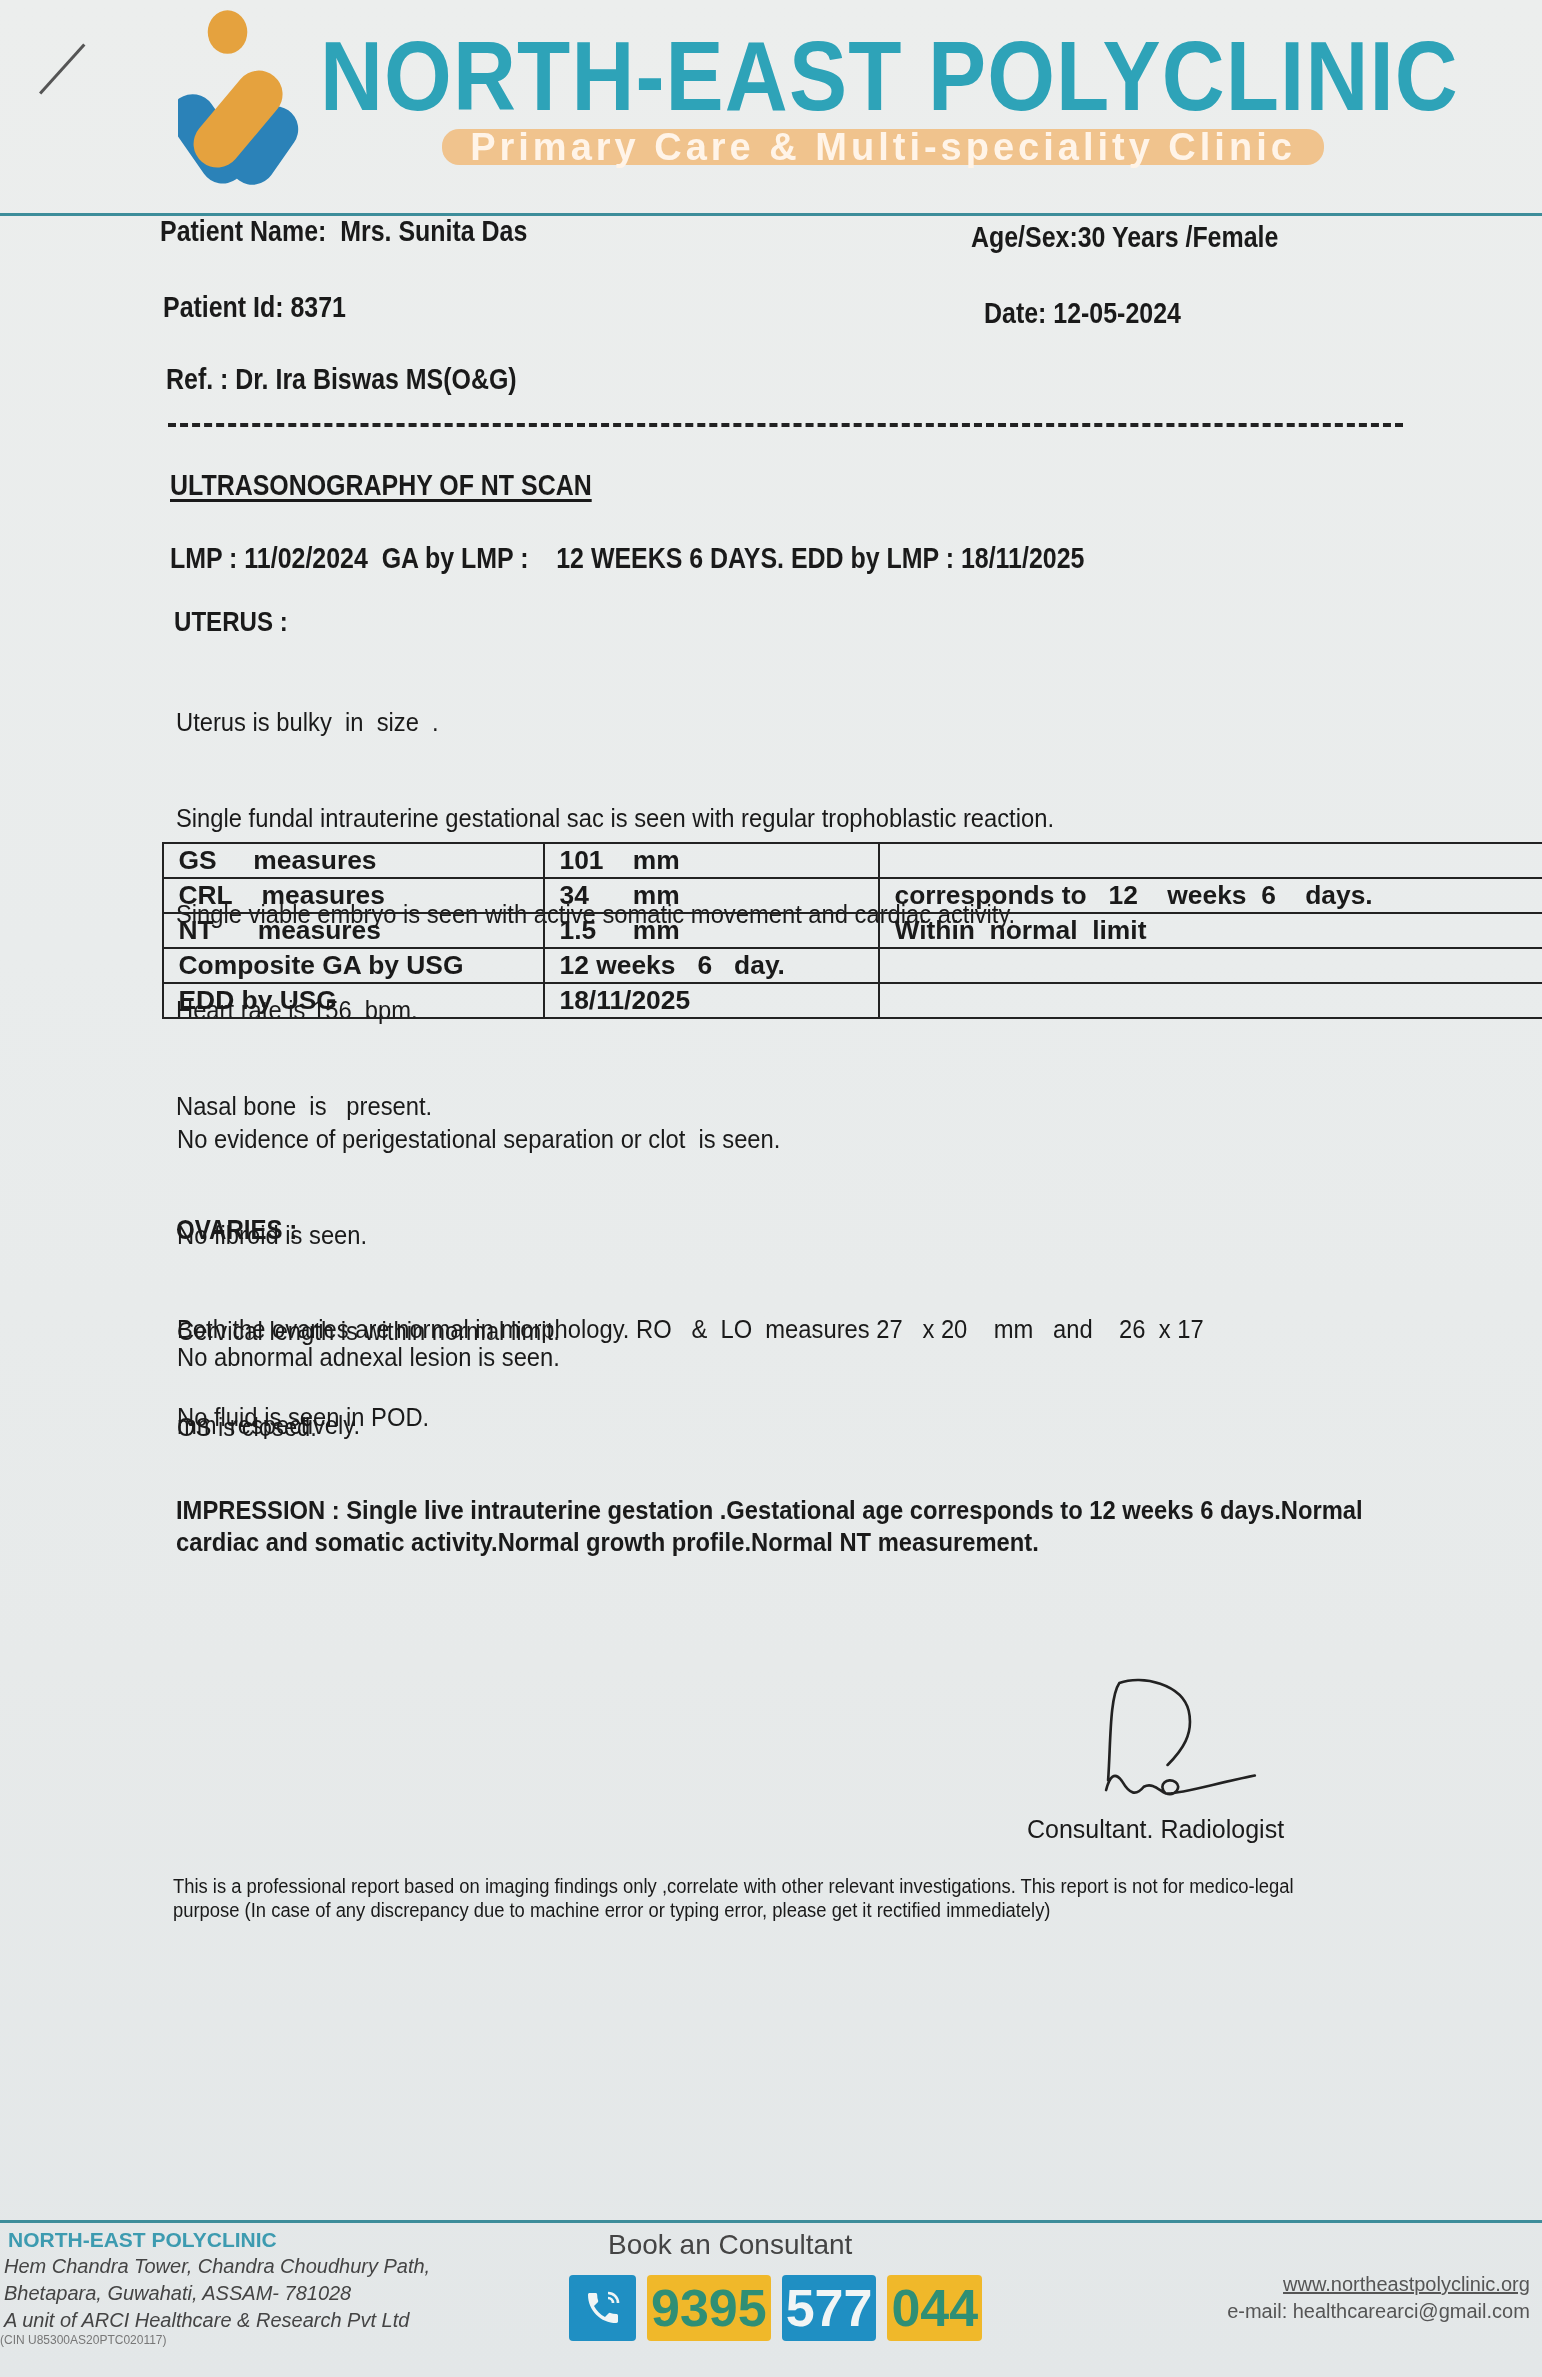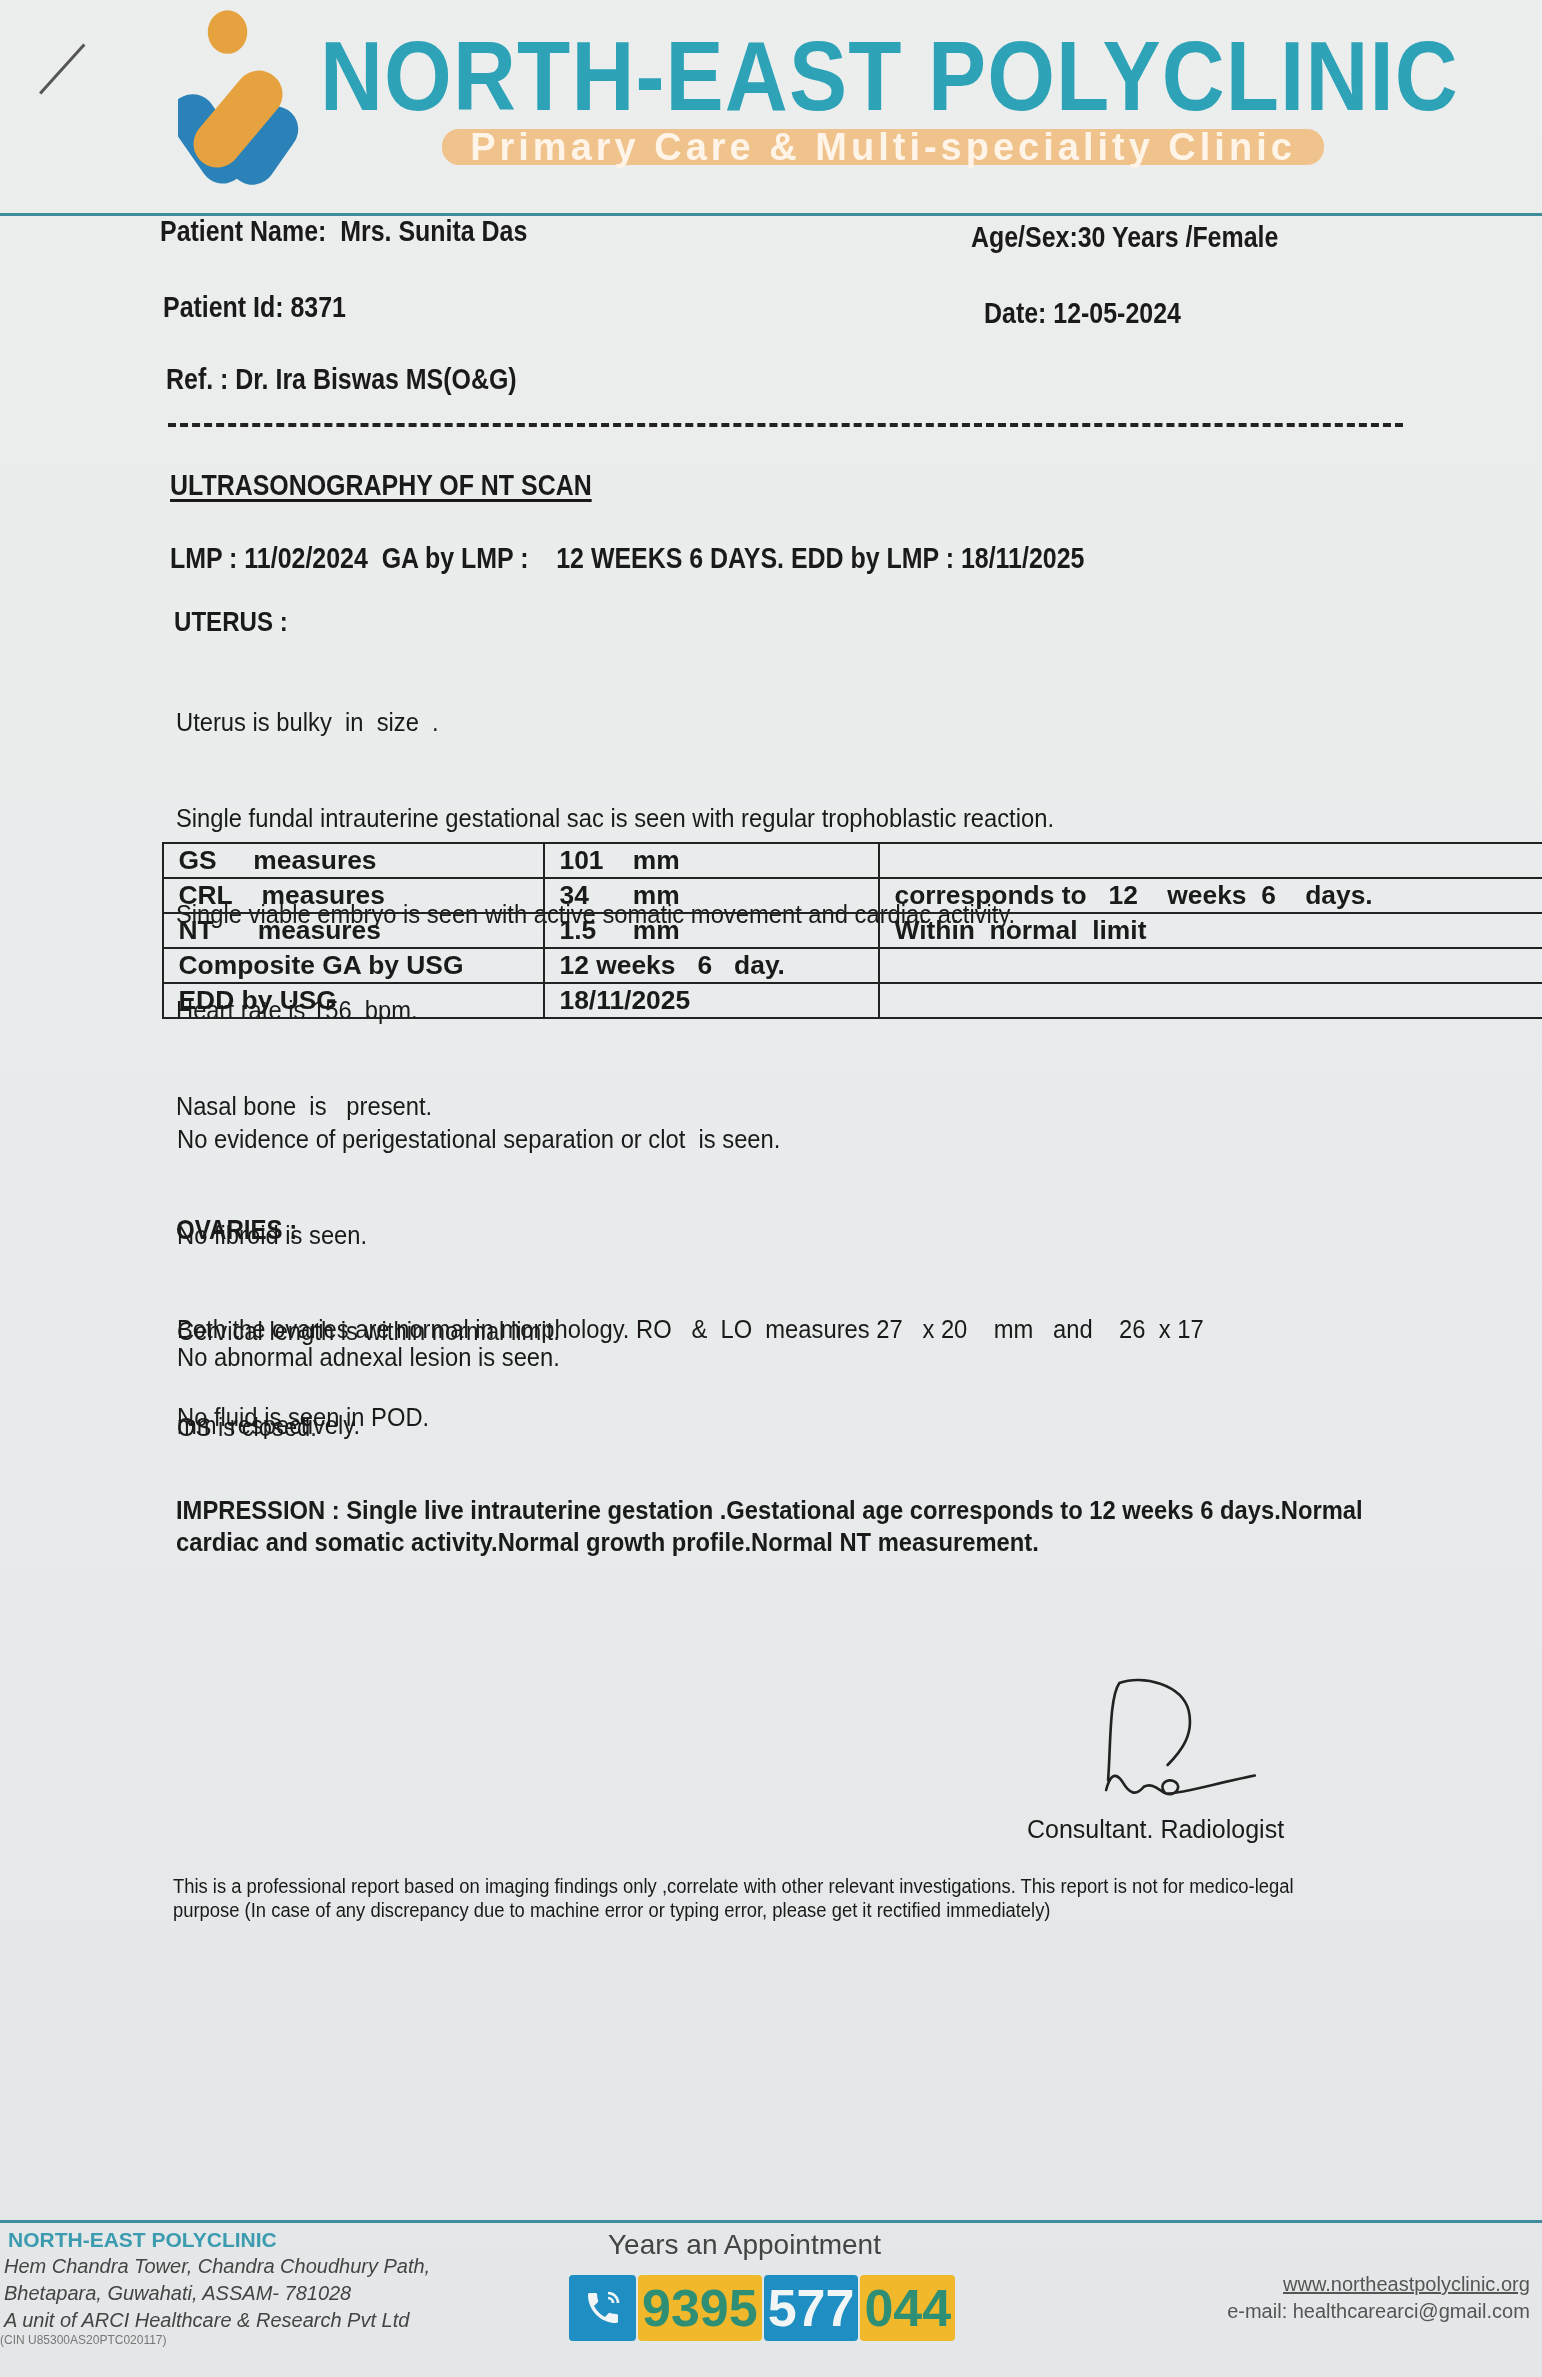--- a/index.html
+++ b/index.html
@@ -31,21 +31,21 @@
   .impression { left:176px; top:1494px; width:1321px; font-size:26.4px; font-weight:bold; line-height:32px; transform:scaleX(0.9); transform-origin:left top; }
   .sig { left:1083px; top:1671px; width:185px; height:139px; }
   .sig-label { left:1027px; top:1815px; font-size:25px; white-space:nowrap; }
   .disclaimer { left:173px; top:1874px; width:1288px; font-size:20px; line-height:24px; transform:scaleX(0.92); transform-origin:left top; }
   
   .footer-rule { left:0; top:2220px; width:1543px; height:2.6px; background:#3d8d9a; }
   .f-brand { left:8px; top:2228px; font-size:21px; font-weight:bold; color:#3d9bb0; white-space:nowrap; }
   .f-line { left:4px; font-size:20px; color:#444; white-space:nowrap;font-style:italic; }
   .f-cin { left:0; top:2333px; font-size:12px; color:#777; }
   .book { left:608px; top:2229px; font-size:28px; color:#444; white-space:nowrap; }
-  .phone { left:569px; top:2275px; height:66px; display:flex; gap:2px; }
+  .phone { left:569px; top:2275px; height:66px; display:flex; gap:11px; }
   .phone .seg { display:flex; align-items:center; justify-content:center; font-size:52px; font-weight:bold; border-radius:4px; padding:0 4px; }
   .seg.icon { background:#1f8fc3; width:59px; }
   .seg.y { background:#f0b82a; color:#2f8f75; }
   .seg.b { background:#1f8fc3; color:#f1f5f5; }
   .web { right:13.2px; top:2273px; font-size:20px; color:#555; text-decoration:underline; white-space:nowrap; }
   .mail { right:13.2px; top:2300px; font-size:20px; color:#555; white-space:nowrap; }
 </style>
 </head>
 <body>
 
@@ -144,21 +144,21 @@
 
 <div class="abs disclaimer">This is a professional report based on imaging findings only ,correlate  with other relevant investigations. This report is not  for medico-legal purpose   (In case of any discrepancy due to machine error or typing error, please get it rectified immediately)</div>
 
 <div class="abs footer-rule"></div>
 <div class="abs f-brand">NORTH-EAST POLYCLINIC</div>
 <div class="abs f-line" style="top:2255px;">Hem Chandra Tower, Chandra Choudhury Path,</div>
 <div class="abs f-line" style="top:2282px;">Bhetapara, Guwahati, ASSAM- 781028</div>
 <div class="abs f-line" style="top:2309px;">A unit of ARCI Healthcare &amp; Research Pvt Ltd</div>
 <div class="abs f-cin">(CIN U85300AS20PTC020117)</div>
 
-<div class="abs book">Years an Appointment</div>
+<div class="abs book">Book an Consultant</div>
 <div class="abs phone">
   <div class="seg icon">
     <svg width="40" height="40" viewBox="0 0 24 24">
         <path d="M6.6 10.8c1.4 2.8 3.8 5.1 6.6 6.6l2.2-2.2c.3-.3.7-.4 1-.2 1.1.4 2.3.6 3.6.6.6 0 1 .4 1 1V20c0 .6-.4 1-1 1C10.6 21 3 13.4 3 4c0-.6.4-1 1-1h3.5c.6 0 1 .4 1 1 0 1.3.2 2.5.6 3.6.1.3 0 .7-.2 1l-2.3 2.2z" fill="#f1f5f5"></path>
         <path d="M15 3a6 6 0 0 1 6 6M15 6a3 3 0 0 1 3 3" stroke="#f1f5f5" stroke-width="1.6" fill="none"></path>
       </svg>
   </div>
   <div class="seg y">9395</div>
   <div class="seg b">577</div>
   <div class="seg y">044</div>

